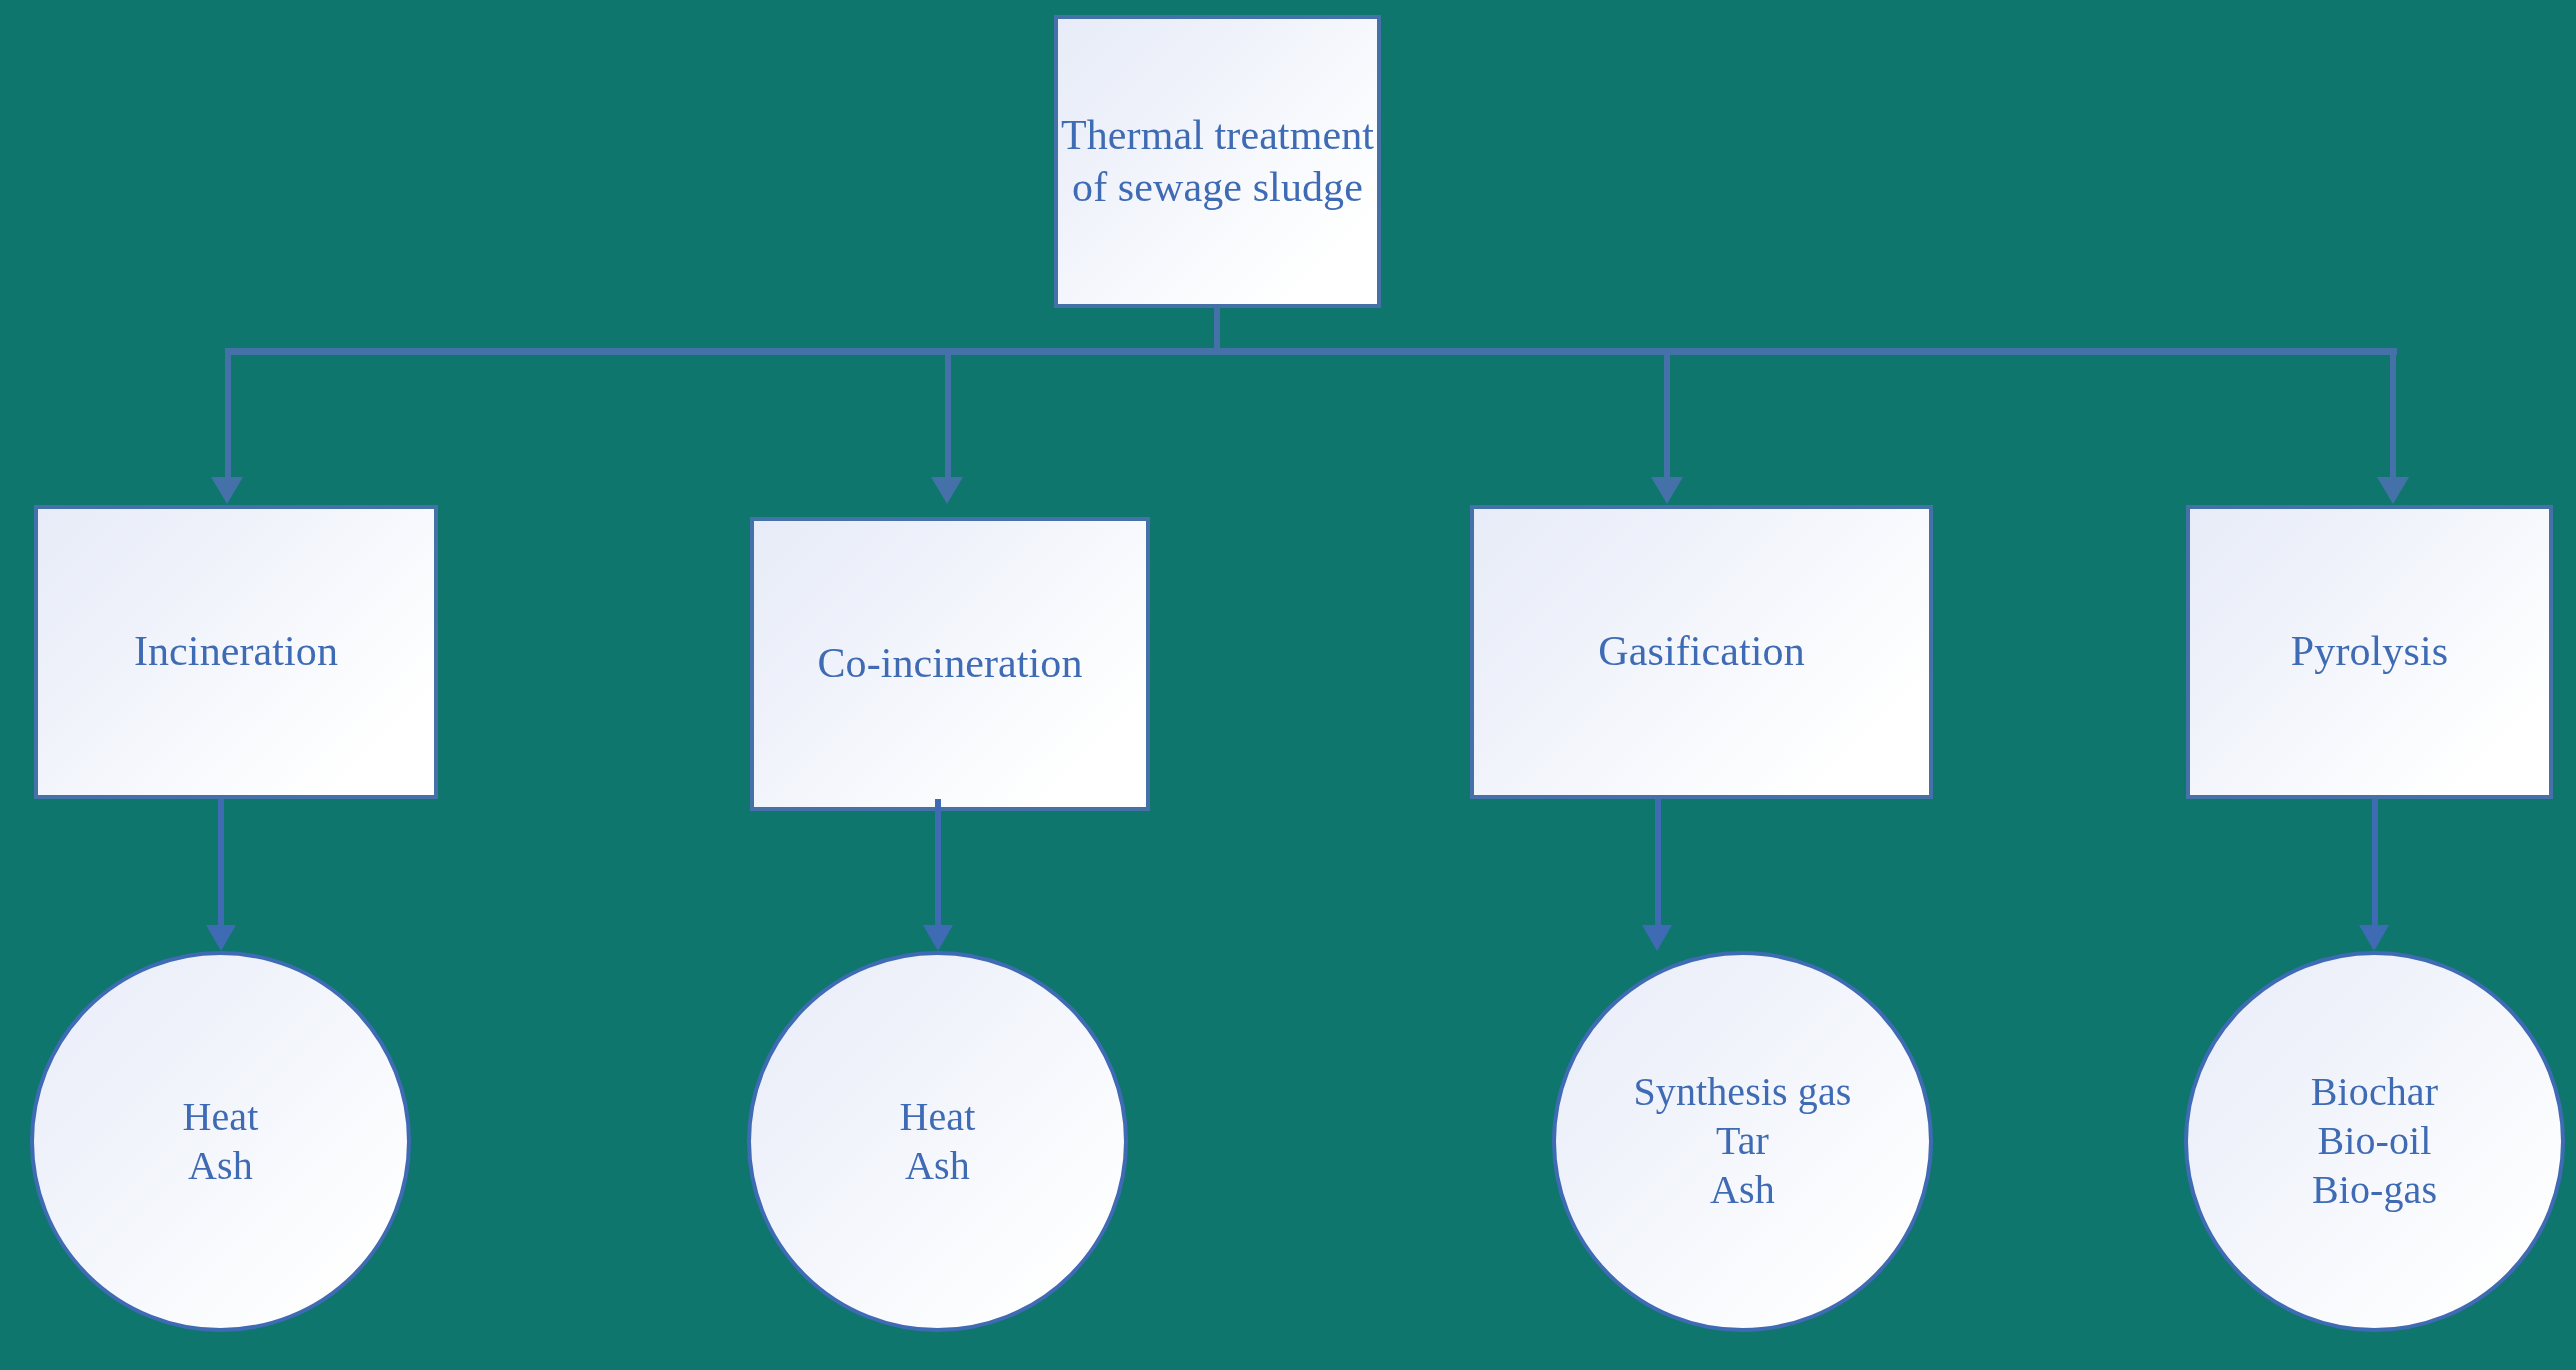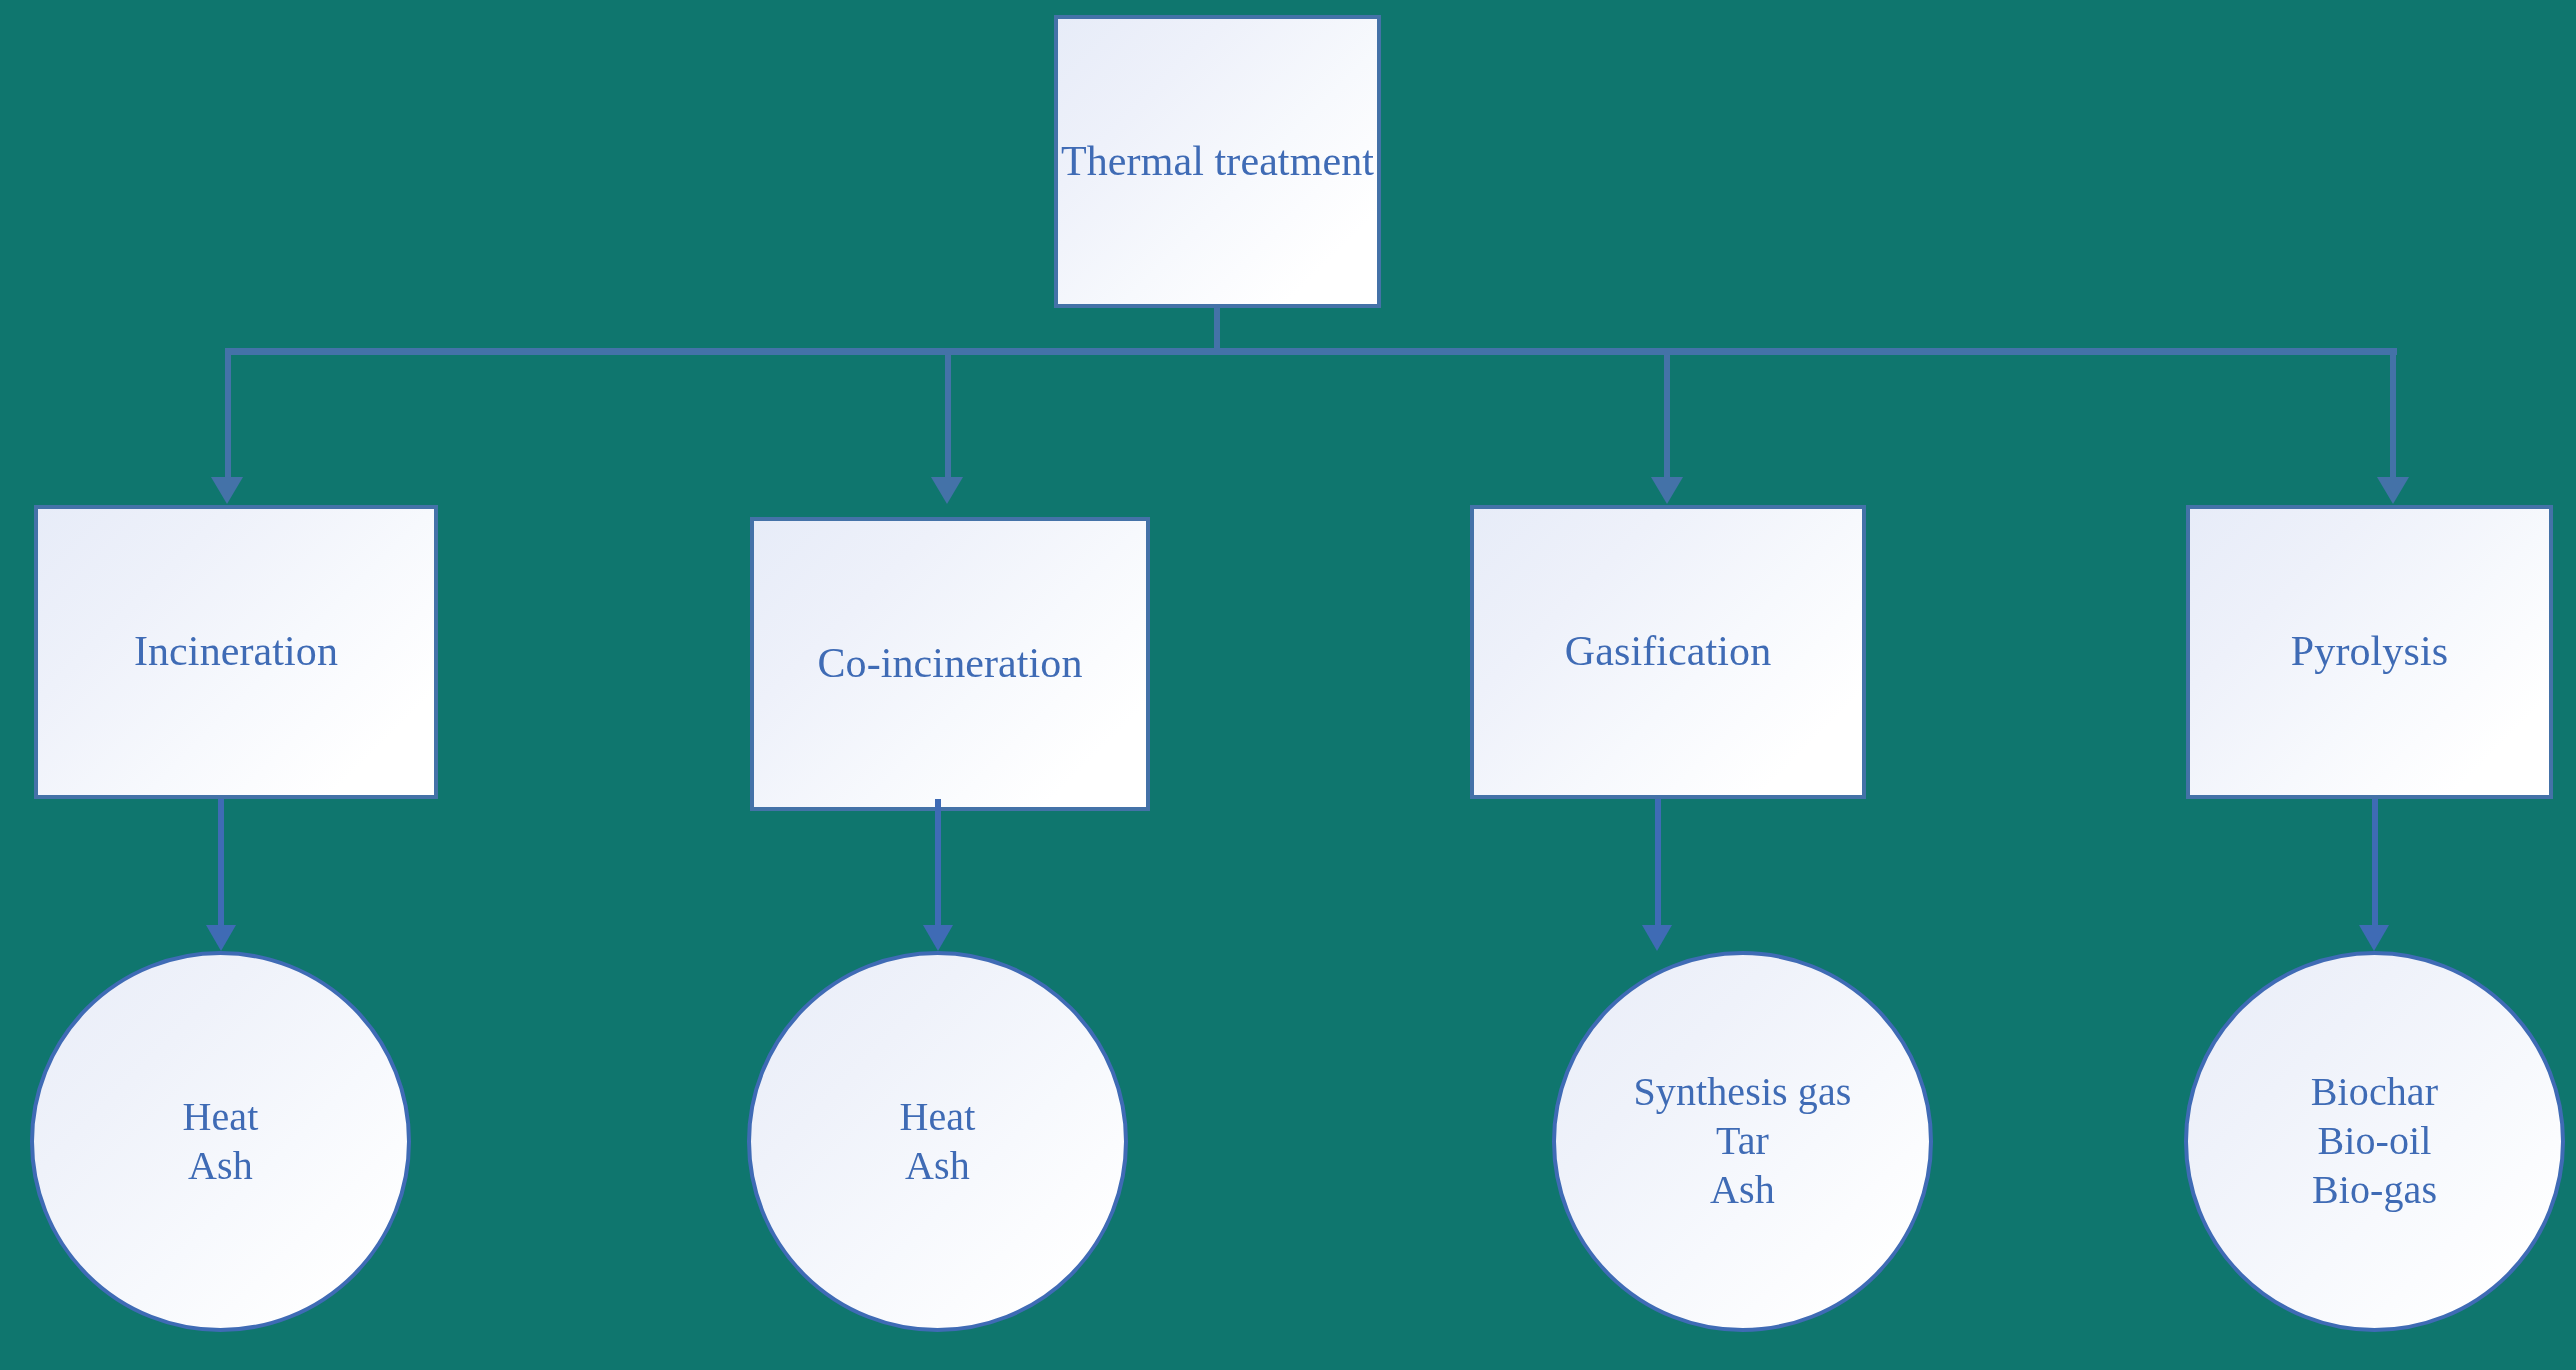--- a/index.html
+++ b/index.html
@@ -45,21 +45,21 @@
   }
 
   
   .proc{
     top:505px;
     height:294px;
     font-size:42px;
   }
   #proc-0{ left:34px;   width:404px; }
   #proc-1{ left:750px; width:400px;margin-top:12px; }
-  #proc-2{ left:1470px; width:396px; }
+  #proc-2{ left:1470px; width:463px; }
   #proc-3{ left:2186px; width:367px; }
 
   
   .prod{
     top:951px;
     width:381px; height:381px;
     font-size:40px;
   }
   #prod-0{ left:30px;   }
   #prod-1{ left:747px; }
@@ -87,20 +87,21 @@
   }
   .vline-circle{ background:#3f6bb5; }
 </style>
 </head>
 <body>
 
 <div id="canvas">
 
   <div class="node rect" id="root-node">
     <span>Thermal treatment</span>
+    <span>of sewage sludge</span>
   </div>
 
   <div class="edge vline" style="left:1214px; top:308px; width:6.2px; height:45px;"></div>
 
   <div class="edge hline" style="left:225px; top:348px; width:2172px; height:6.9px;"></div>
 
   <div class="edge vline" style="left:225px; top:348px; height:130px;"></div>
   <div class="arrow" style="left:211px; top:477px;"></div>
 
   <div class="edge vline" style="left:945px; top:348px; height:130px;"></div>

